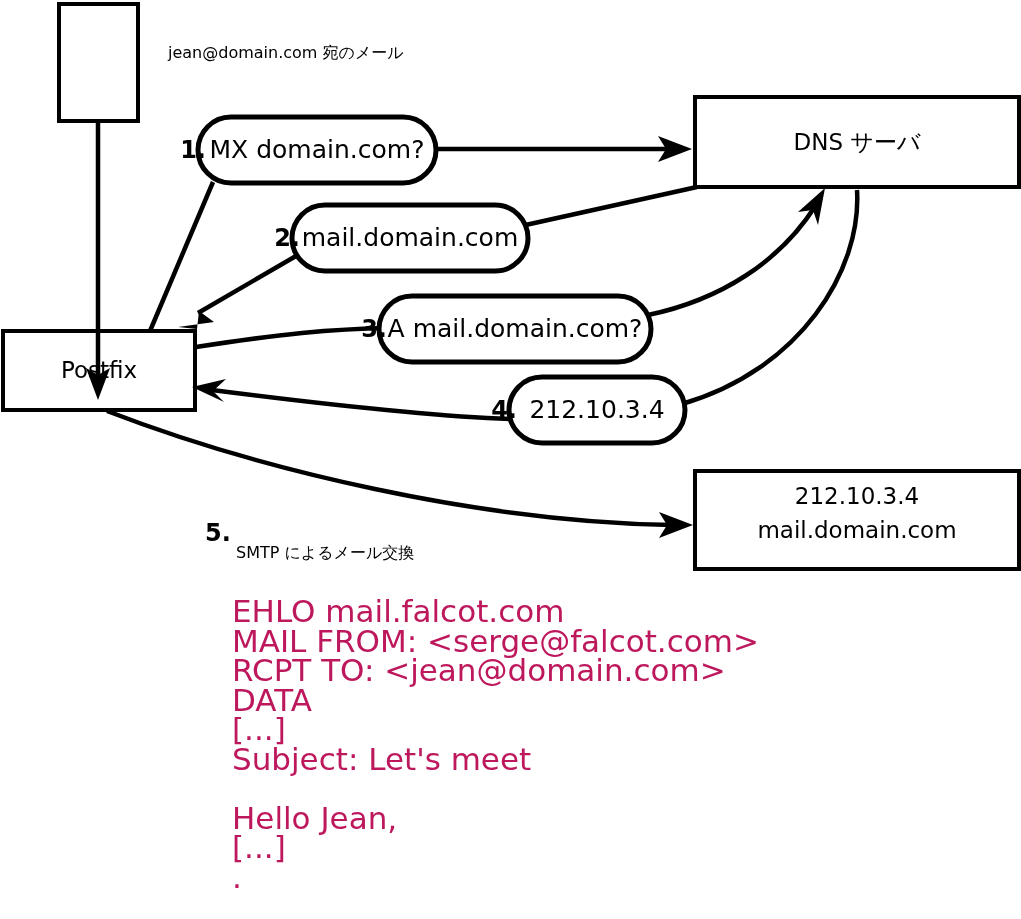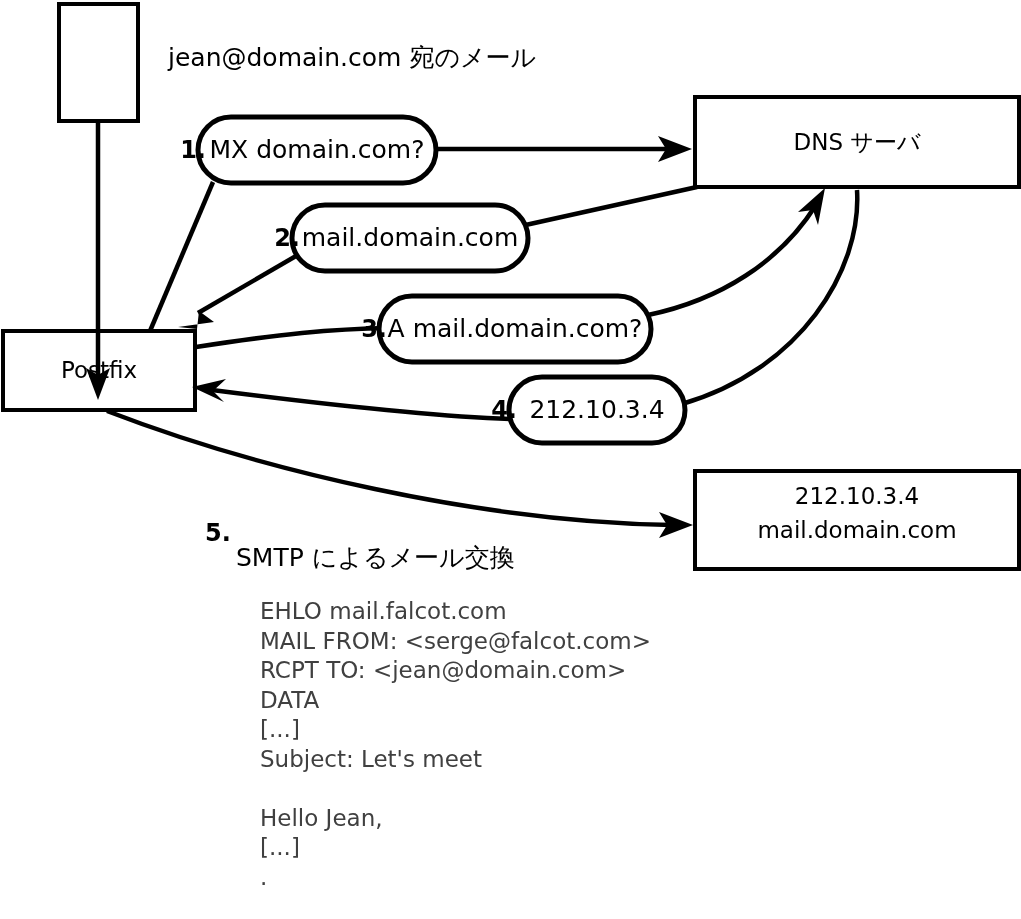--- a/index.html
+++ b/index.html
@@ -64,46 +64,46 @@
     font-family: "DejaVu Sans", sans-serif;
     font-size: 24px;
     font-weight: bold;
     fill: #000000;
     text-anchor: end;
     dominant-baseline: middle;
   }
   .caption-text {
     position: absolute;
     font-family: "DejaVu Sans", sans-serif;
-    font-size: 25px;
+    font-size: 16px;
     color: #000000;
     white-space: nowrap;
     line-height: 1.0;
   }
   #title-caption {
     left: 168px;
     top: 45px;
   }
   #step5-num {
     left: 205px;
     top: 521px;
     font-weight: bold;
     font-size: 24px;
   }
   #step5-caption {
     left: 236px;
     top: 545px;
   }
   #smtp-transcript {
     position: absolute;
-    left: 260px;
+    left: 232px;
     top: 597px;
     font-family: "DejaVu Sans", sans-serif;
-    font-size: 23px;
-    color: #404040;
+    font-size: 31px;
+    color: #be185d;
     line-height: 29.5px;
     white-space: pre;
   }
   .tx-line { display: block; min-height: 29.5px; }
 </style>
 </head>
 <body>
 
 <div id="diagram-root">
 

